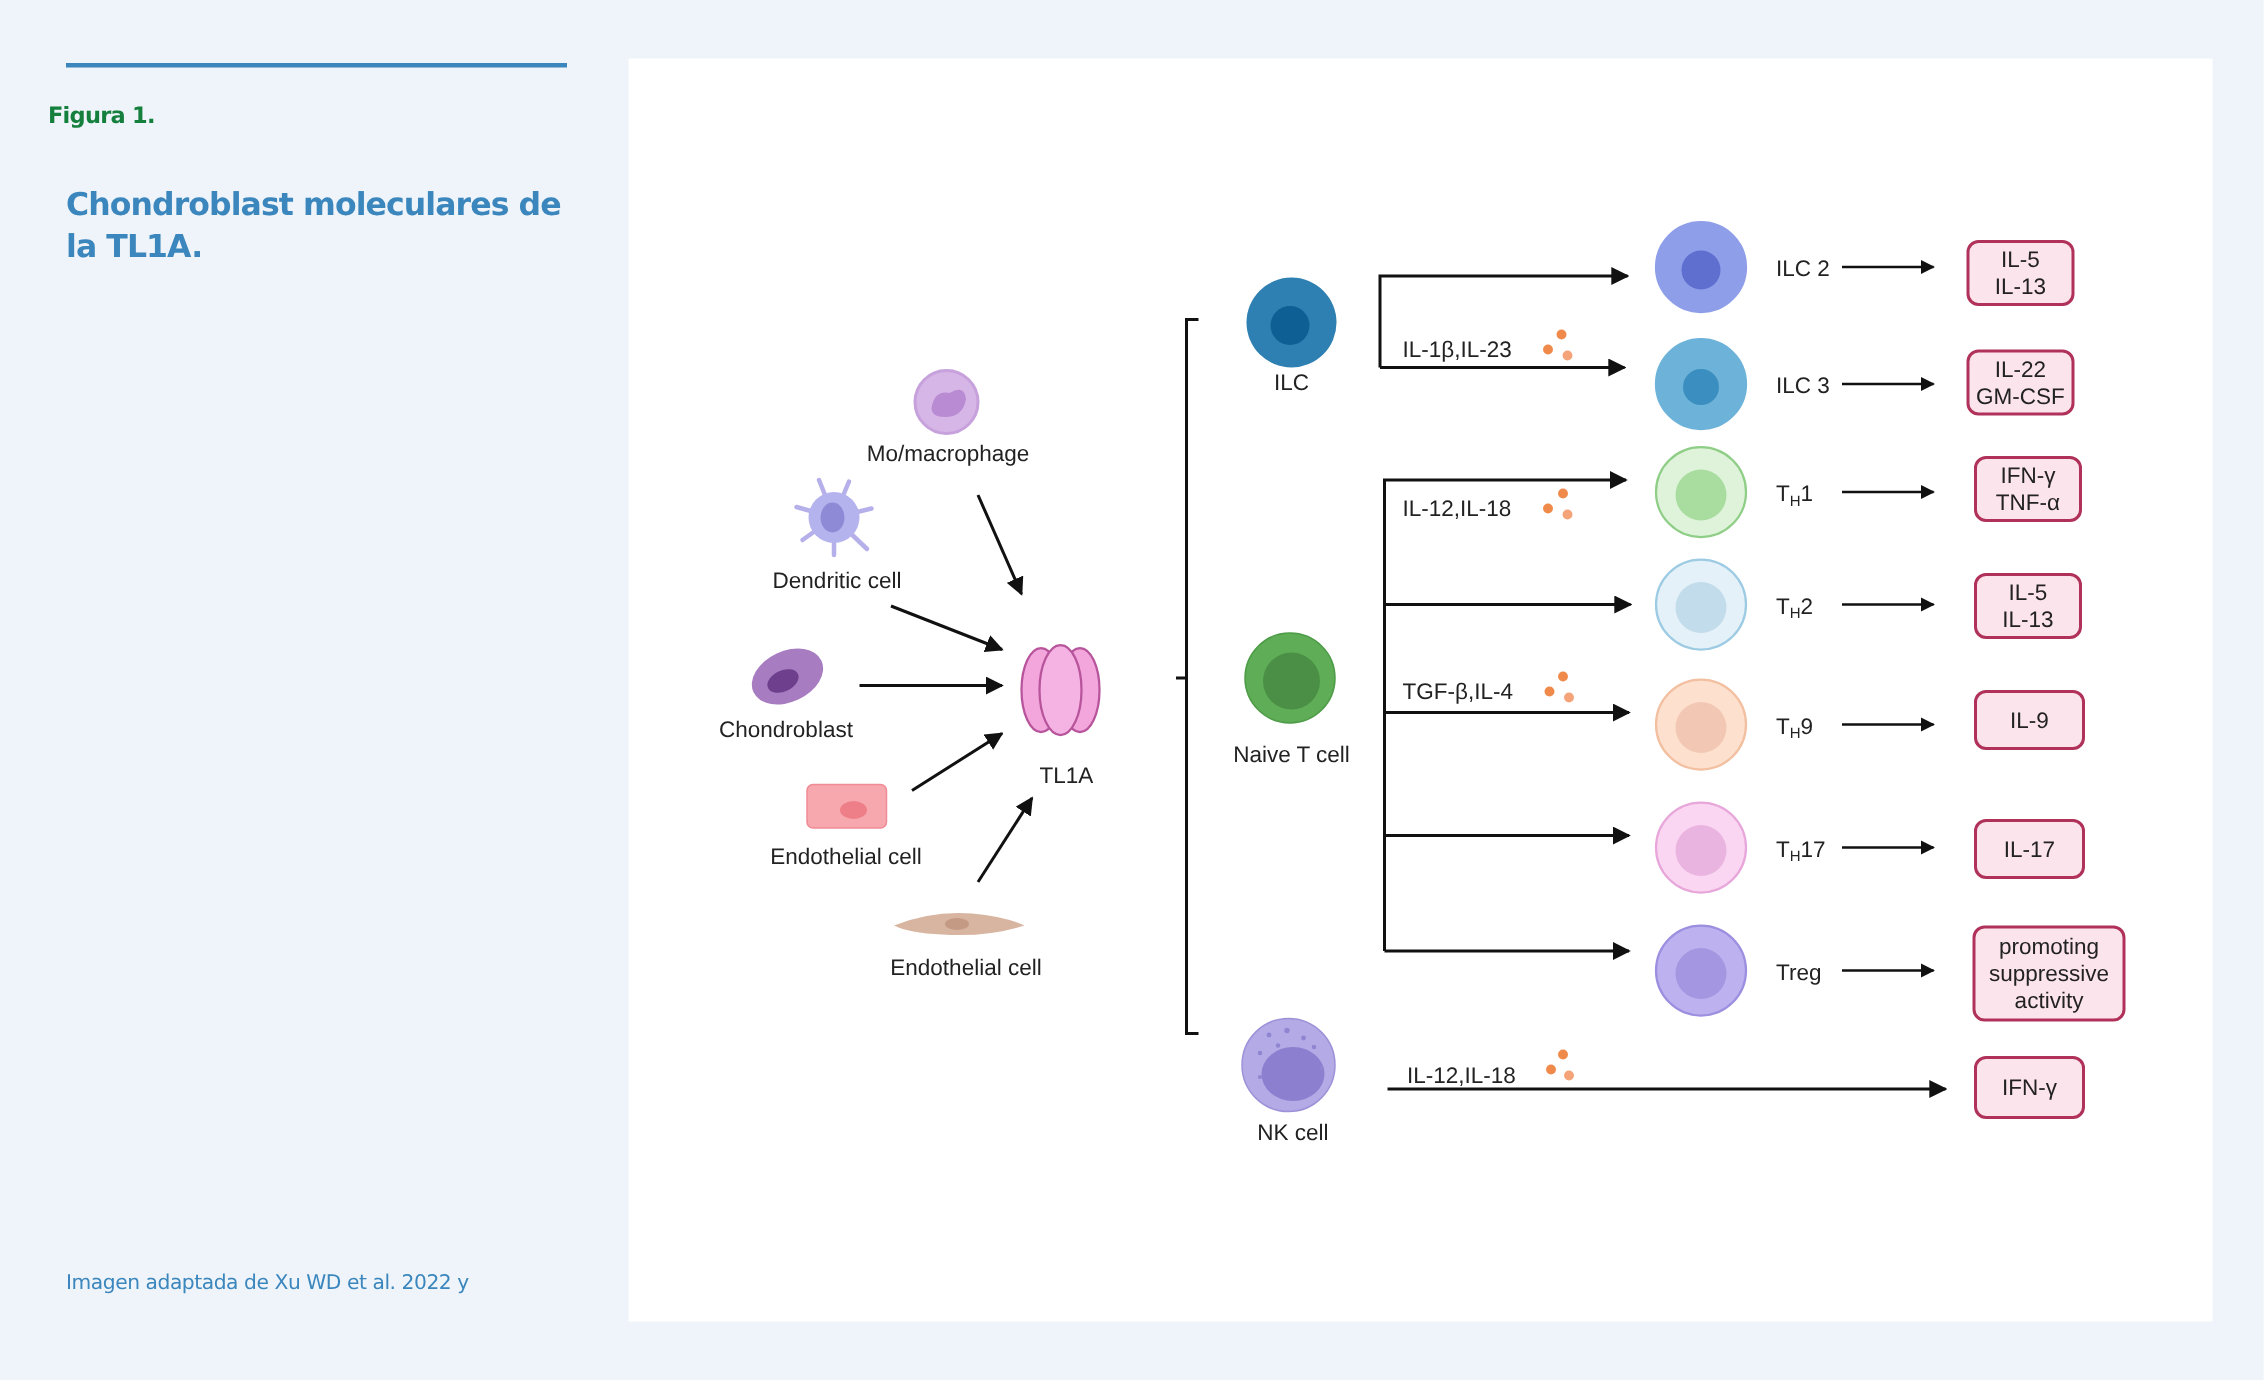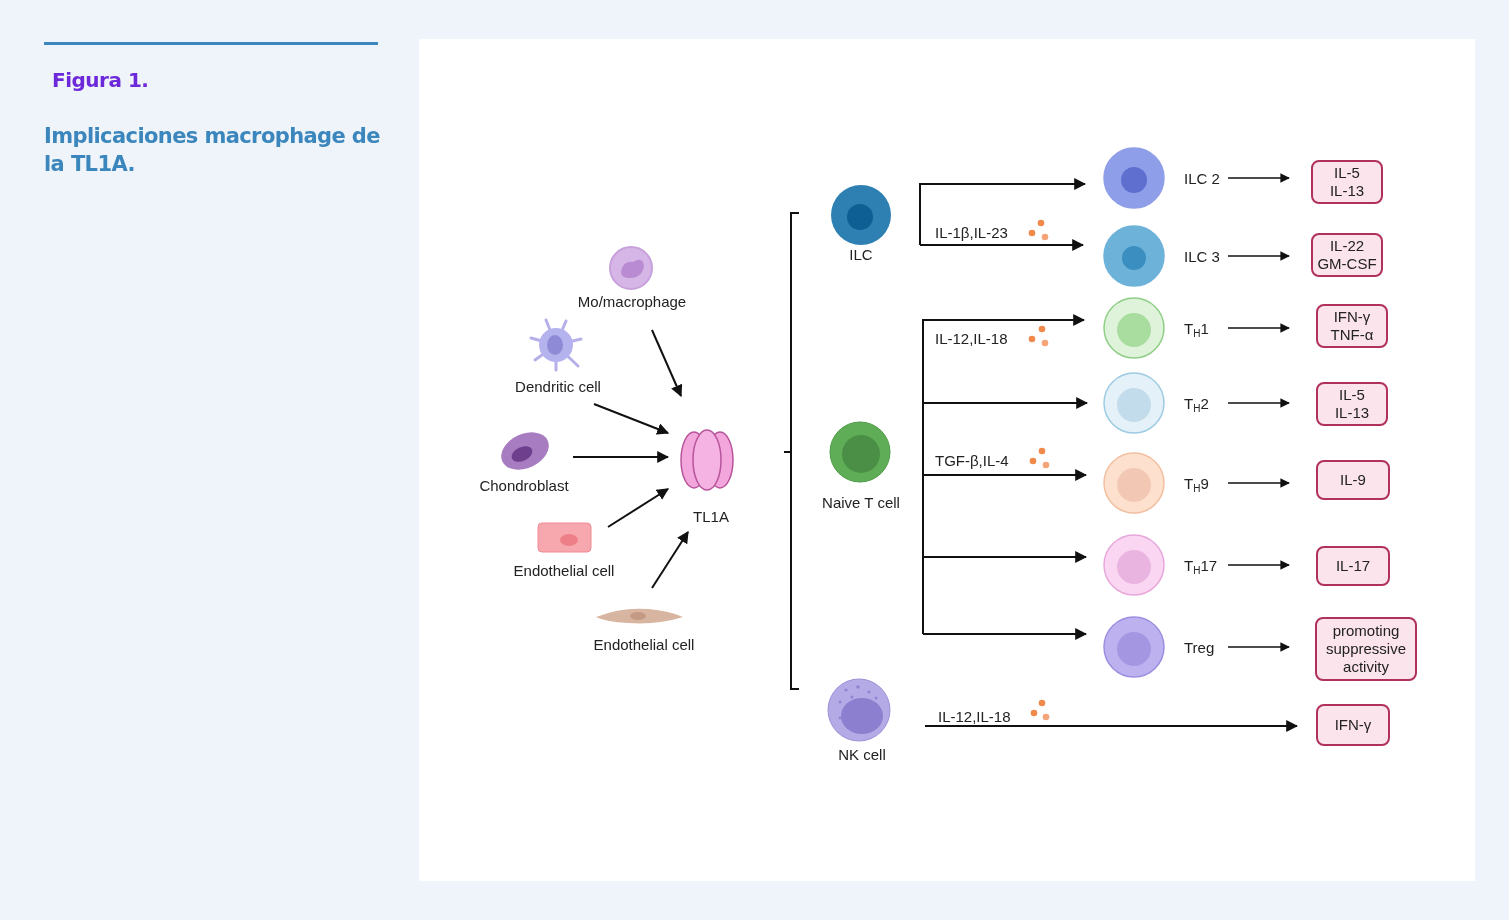--- a/index.html
+++ b/index.html
@@ -6,23 +6,23 @@
   body {
     width: 1509px; height: 920px; position: relative; overflow: hidden;
     background: #eef4f9;
     font-family: "Liberation Sans", "DejaVu Sans", sans-serif;
   }
   .sidebar-rule {
     position: absolute; left: 44px; top: 42px; width: 334px; height: 3px;
     background: #3a86bd;
   }
   .fig-label {
-    position: absolute; left: 52px; top: 68px;
+    position: absolute; left: 32px; top: 68px;
     font-family: "DejaVu Sans", sans-serif; font-weight: bold;
-    font-size: 20px; color: #6d28d9; letter-spacing: -0.5px;
+    font-size: 15px; color: #15803d; letter-spacing: -0.5px;
   }
   .fig-title {
     position: absolute; left: 44px; top: 122px; width: 340px;
     font-family: "DejaVu Sans", sans-serif; font-weight: bold;
     font-size: 21px; line-height: 28px; color: #3a86bd; letter-spacing: -0.6px;
   }
   .fig-source {
     position: absolute; left: 44px; top: 847px; width: 340px;
     font-family: "DejaVu Sans", sans-serif;
     font-size: 13.5px; line-height: 17px; color: #3a86bd; letter-spacing: -0.3px;
@@ -33,22 +33,23 @@
   }
   svg text { font-family: "Liberation Sans", "DejaVu Sans", sans-serif; fill: #222; }
   .lbl { font-size: 15px; }
   .box-text { font-size: 15px; }
 </style>
 </head>
 <body>
 
 <div class="sidebar-rule"></div>
 <div class="fig-label">Figura 1.</div>
-<div class="fig-title">Implicaciones macrophage de la TL1A.</div>
+<div class="fig-title">Chondroblast moleculares de la TL1A.</div>
 <div class="fig-source">
+  <div>Imagen adaptada de  Xu WD et al. 2022 y</div>
 </div>
 
 <div class="panel">
 <svg width="1056" height="842" viewBox="419 39 1056 842">
   <defs>
     <marker id="ah" viewBox="0 0 10 10" refX="9" refY="5" markerWidth="6" markerHeight="6" orient="auto">
       <path d="M0,0 L10,5 L0,10 z" fill="#111"></path>
     </marker>
   </defs>
 

